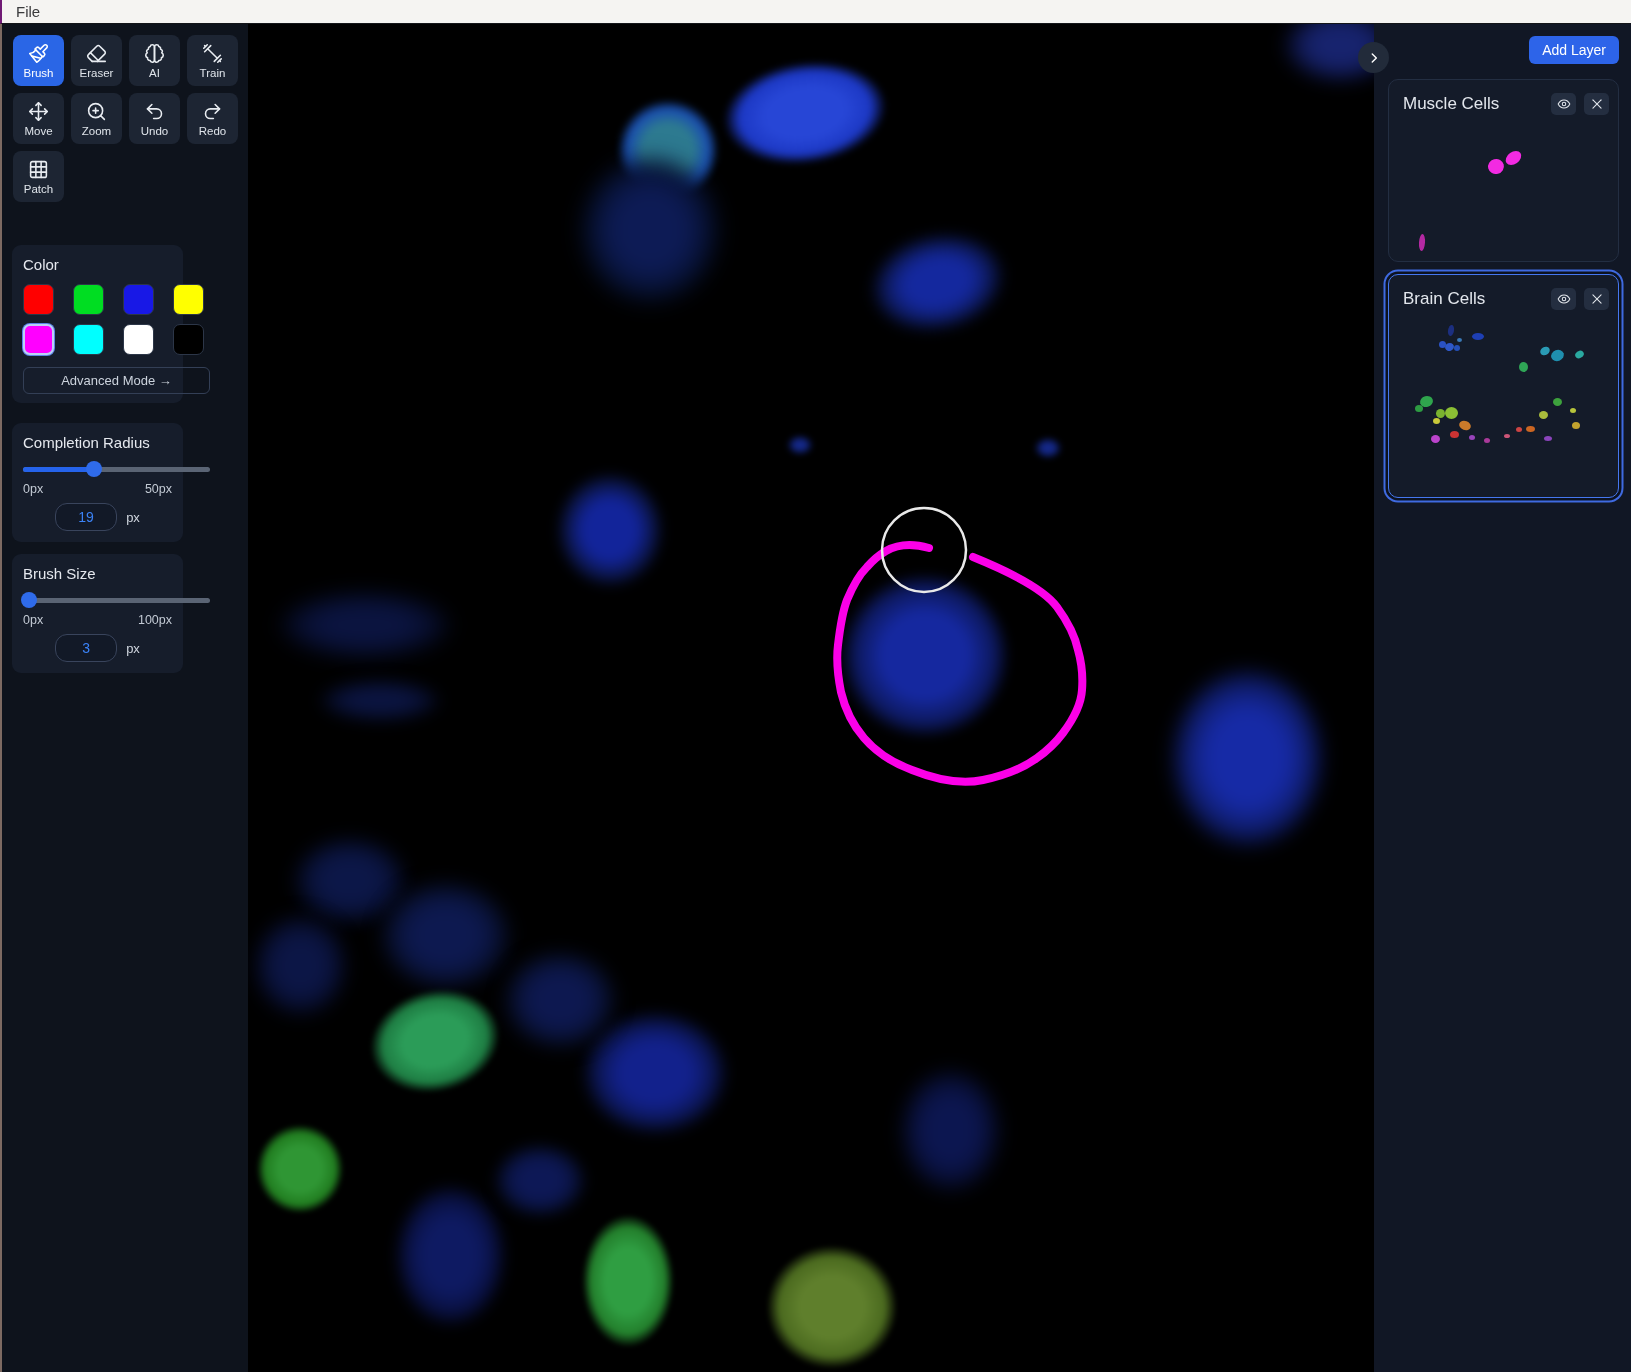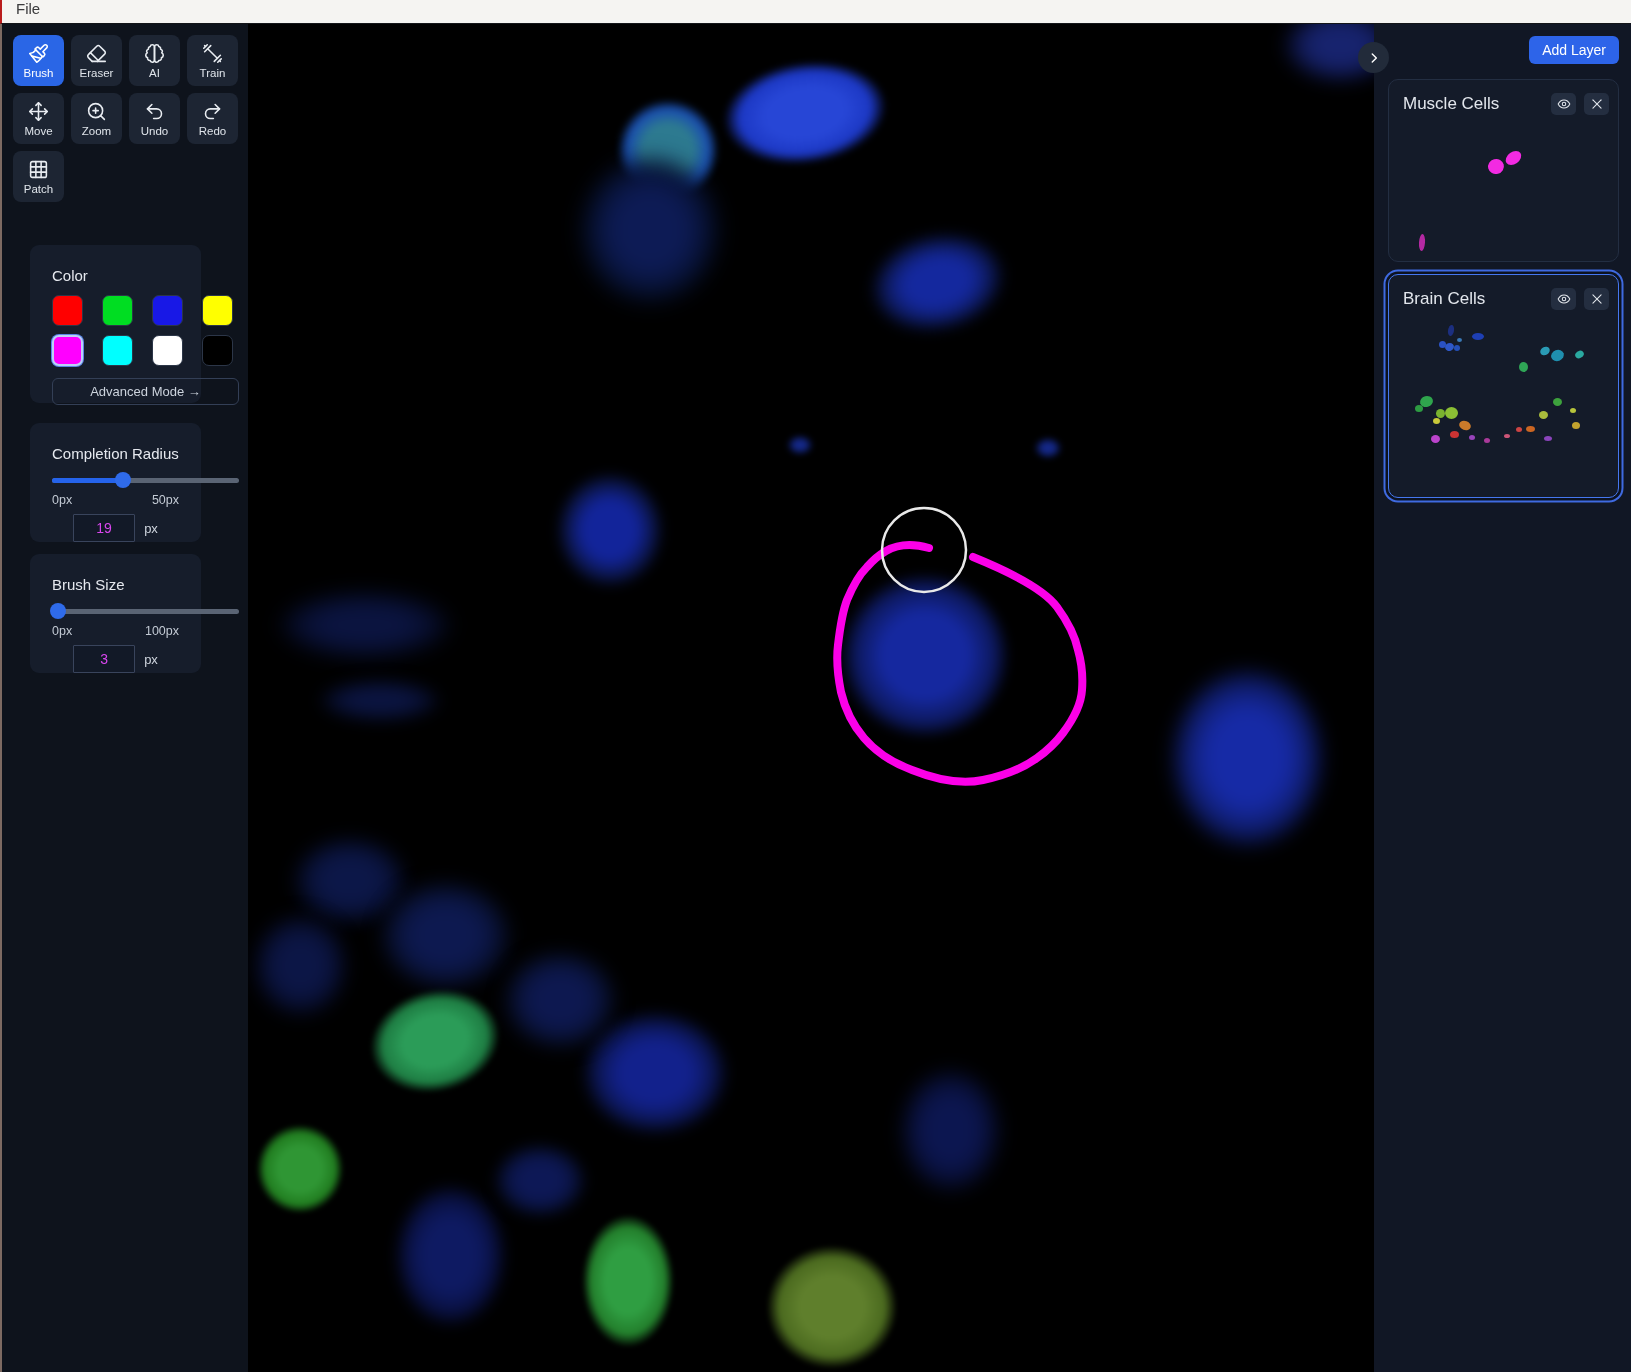--- a/index.html
+++ b/index.html
@@ -2,40 +2,40 @@
 <html><head>
 <meta charset="utf-8">
 <style>
   * { margin:0; padding:0; box-sizing:border-box; }
   html,body { width:1631px; height:1372px; overflow:hidden; background:#000;
     font-family:"Liberation Sans", sans-serif; }
   #page { position:relative; width:1631px; height:1372px; }
 
   
   #menubar { position:absolute; left:0; top:0; width:1631px; height:24px;
-    background:#f5f4f2; border-bottom:1px solid #14161a; border-left:2px solid #b91c1c;
-    display:flex; align-items:flex-start; }
+    background:#f5f4f2; border-bottom:1px solid #14161a; border-left:2px solid #701a75;
+    display:flex; align-items:center; }
   #menubar .menu-item { font-size:15px; color:#3a3a3c; padding:0 10px; margin-left:4px; }
 
   
   #sidebar { position:absolute; left:0; top:24px; width:248px; height:1348px;
     background:#0e131c; border-left:2px solid #7d6a62; }
   #tool-grid { position:absolute; left:11px; top:11px; display:grid;
     grid-template-columns:repeat(4,51px); gap:7px; }
   .tool-btn { width:51px; height:51px; background:#1d2533; border-radius:8px;
     display:flex; flex-direction:column; align-items:center; justify-content:center;
     gap:3px; cursor:pointer; }
   .tool-btn svg { width:21px; height:21px; stroke:#e8ecf1; fill:none;
     stroke-width:1.8; stroke-linecap:round; stroke-linejoin:round; }
   .tool-btn .tool-label { font-size:11.5px; color:#dfe4ea; }
   .tool-btn.active { background:#2a66e6; }
   .tool-btn.active .tool-label, .tool-btn.active svg { color:#fff; stroke:#fff; }
 
-  .side-card { position:absolute; left:28px; width:171px; background:#161d2b;
-    border-radius:9px; padding:22px; }
+  .side-card { position:absolute; left:10px; width:171px; background:#161d2b;
+    border-radius:9px; padding:11px; }
   #color-card { top:221px; height:158px; }
   .card-title { font-size:15px; color:#e5e8ee; }
   #swatch-grid { display:grid; grid-template-columns:repeat(4,31px);
     column-gap:19px; row-gap:9px; margin-top:11px; }
   .swatch { width:31px; height:31px; border-radius:7px; cursor:pointer;
     border:1px solid #2c3648; }
   .swatch.selected { border:2px solid #bcd0f5; box-shadow:0 0 0 1px #5a86e8; }
   #advanced-btn { margin-top:12px; width:187px; height:27px; background:transparent;
     border:1px solid #333f56; border-radius:6px; color:#ccd3dd; font-size:13px;
     font-family:inherit; cursor:pointer; }
@@ -48,21 +48,21 @@
     background:#5a6474; border-radius:3px; }
   .slider-fill { position:absolute; left:0; top:6px; height:5px;
     background:#2563eb; border-radius:3px; }
   .slider-thumb { position:absolute; top:0; width:16px; height:16px;
     border-radius:50%; background:#2f6bea; cursor:pointer; }
   .slider-minmax { display:flex; justify-content:space-between; margin-top:5px;
     font-size:12.5px; color:#c3cad4; }
   .value-row { display:flex; align-items:center; justify-content:center;
     gap:9px; margin-top:7px; }
   .value-input { width:62px; height:28px; background:#121927; border:1px solid #39445c;
-    border-radius:1px; color:#d946ef; font-size:14px; text-align:center;
+    border-radius:12px; color:#3b82f6; font-size:14px; text-align:center;
     font-family:inherit; }
   .unit-label { font-size:13px; color:#cfd5de;text-align:center; }
 
   
   #canvas { position:absolute; left:248px; top:24px; width:1126px; height:1348px;
     background:#000; overflow:hidden; cursor:none; }
   .cell { position:absolute; }
   #canvas-svg { position:absolute; left:0; top:0; width:1126px; height:1348px;
     pointer-events:none; }
 

